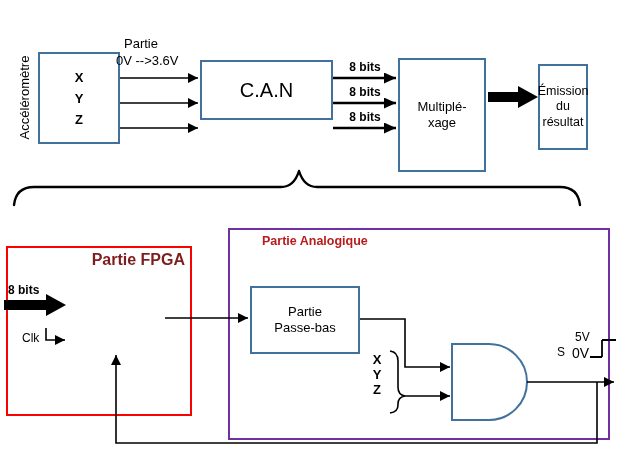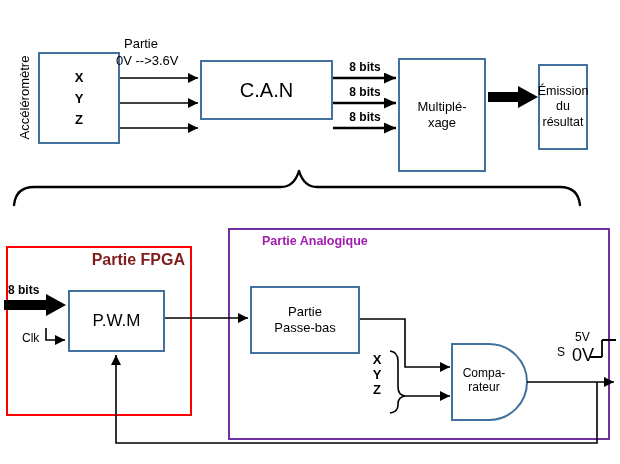--- a/index.html
+++ b/index.html
@@ -52,46 +52,39 @@
     <div>xage</div>
   </div>
 
   <div class="box" style="left:538px;top:64px;width:50px;height:86px;font-size:12.5px;">
     <div>Émission</div>
     <div>du</div>
     <div>résultat</div>
   </div>
 
   <div class="lbl b" style="left:85px;top:251px;width:100px;font-size:16px;color:#7f1d1d;text-align:right;">Partie FPGA</div>
-  <div class="lbl b" style="left:262px;top:234px;font-size:12.5px;color:#a21caf;">Partie Analogique</div>
+  <div class="lbl b" style="left:262px;top:234px;font-size:12.5px;color:#b91c1c;">Partie Analogique</div>
 
   <div class="lbl b" style="left:8px;top:283px;font-size:12px;">8 bits</div>
   <div class="lbl" style="left:22px;top:331px;font-size:12px;text-align:center;">Clk</div>
 
-  <div class="box" style="left:68px;top:290px;width:97px;height:62px;font-size:17px;">
-    <div>P.W.M</div>
-  </div>
 
   <div class="box" style="left:250px;top:286px;width:110px;height:68px;">
     <div>Partie</div>
     <div>Passe-bas</div>
   </div>
 
   <div class="lbl b" style="left:369px;top:352px;width:16px;text-align:center;">X</div>
   <div class="lbl b" style="left:369px;top:367px;width:16px;text-align:center;">Y</div>
   <div class="lbl b" style="left:369px;top:382px;width:16px;text-align:center;">Z</div>
 
-  <div class="lbl" style="left:452px;top:366px;width:64px;font-size:12px;line-height:14px;text-align:center;white-space:normal;">
-    <div>Compa-</div>
-    <div>rateur</div>
-  </div>
 
   <div class="lbl" style="left:575px;top:330px;font-size:12px;">5V</div>
   <div class="lbl" style="left:557px;top:345px;font-size:12px;">S</div>
-  <div class="lbl" style="left:572px;top:345px;font-size:18px;">0V</div>
+  <div class="lbl" style="left:572px;top:345px;font-size:14px;">0V</div>
 
   <svg class="overlay" width="620" height="464" viewBox="0 0 620 464">
     <defs>
       <marker id="ah" markerUnits="userSpaceOnUse" markerWidth="10" markerHeight="10" refX="10" refY="5" orient="auto">
         <path d="M0 0 L10 5 L0 10 Z" fill="#000"></path>
       </marker>
       <marker id="ah2" markerUnits="userSpaceOnUse" markerWidth="12" markerHeight="11" refX="12" refY="5.5" orient="auto">
         <path d="M0 0 L12 5.5 L0 11 Z" fill="#000"></path>
       </marker>
     </defs>

